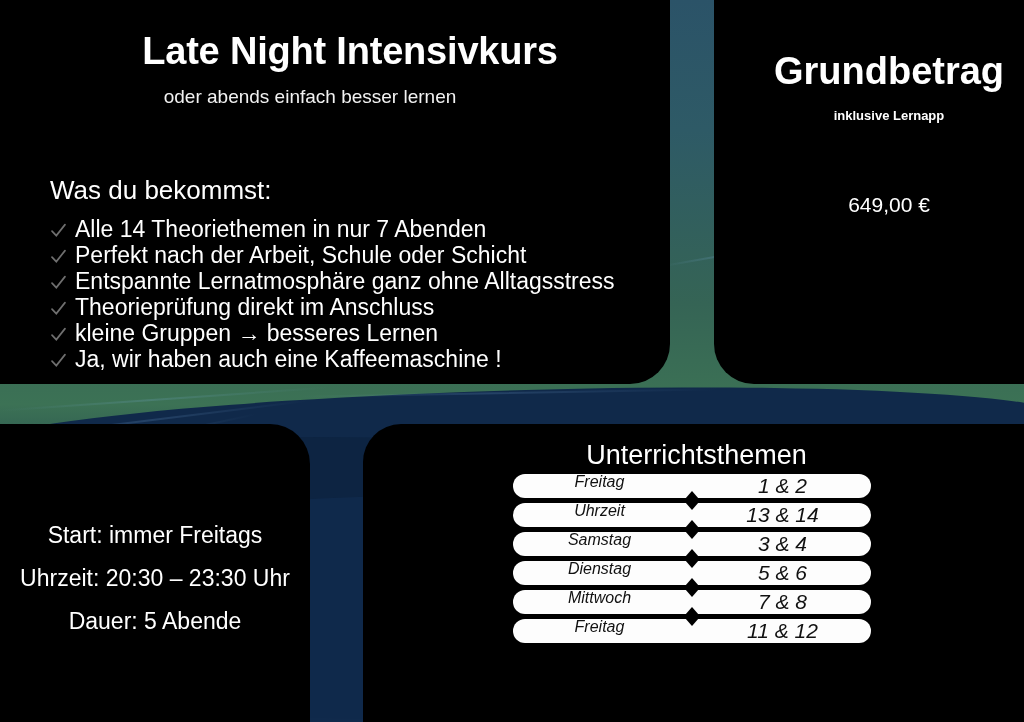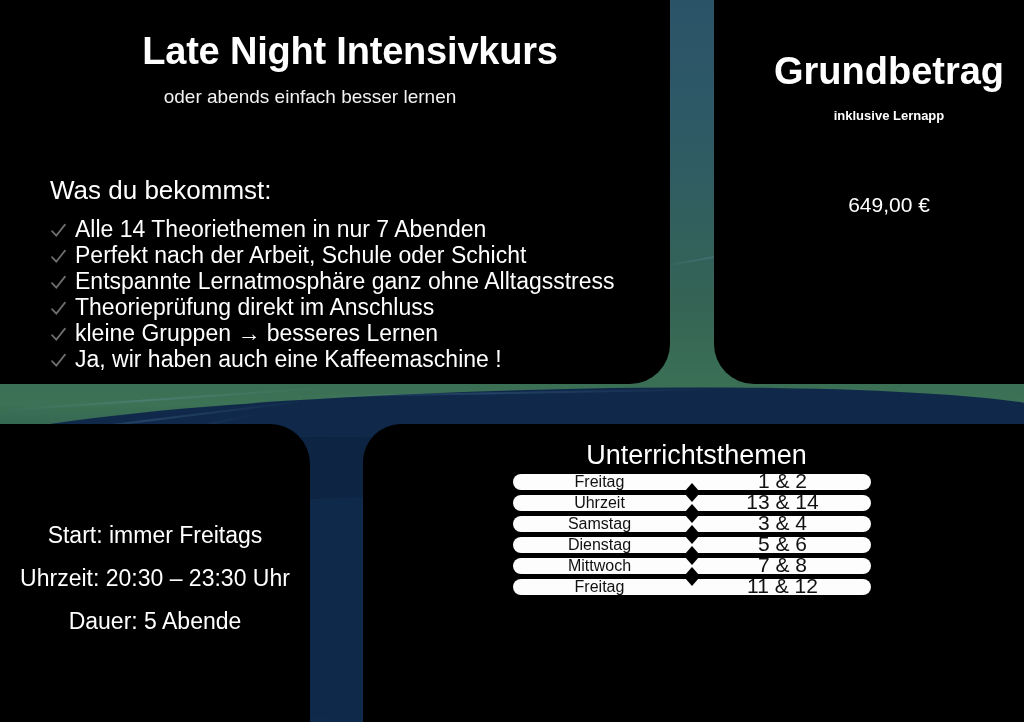--- a/index.html
+++ b/index.html
@@ -180,26 +180,27 @@
     font-size:27px;
     font-weight:normal;
   }
   #topics-table {
     position:absolute;
     left:150px; top:50px;
     width:358px;
   }
   .topic-row {
     position:relative;
-    height:16px;
+    height:24px;
     margin-bottom:5px;
     background:#fdfdfd;
     border-radius:14px;
     display:flex;
-    align-items:flex-end;
+    align-items:flex-start;
+    font-style:italic;
   }
   .topic-day {
     width:50%;
     text-align:center;
     color:#111;
     font-size:16px;
     line-height:1;
     padding-right:6px;
   }
   .topic-lessons {

